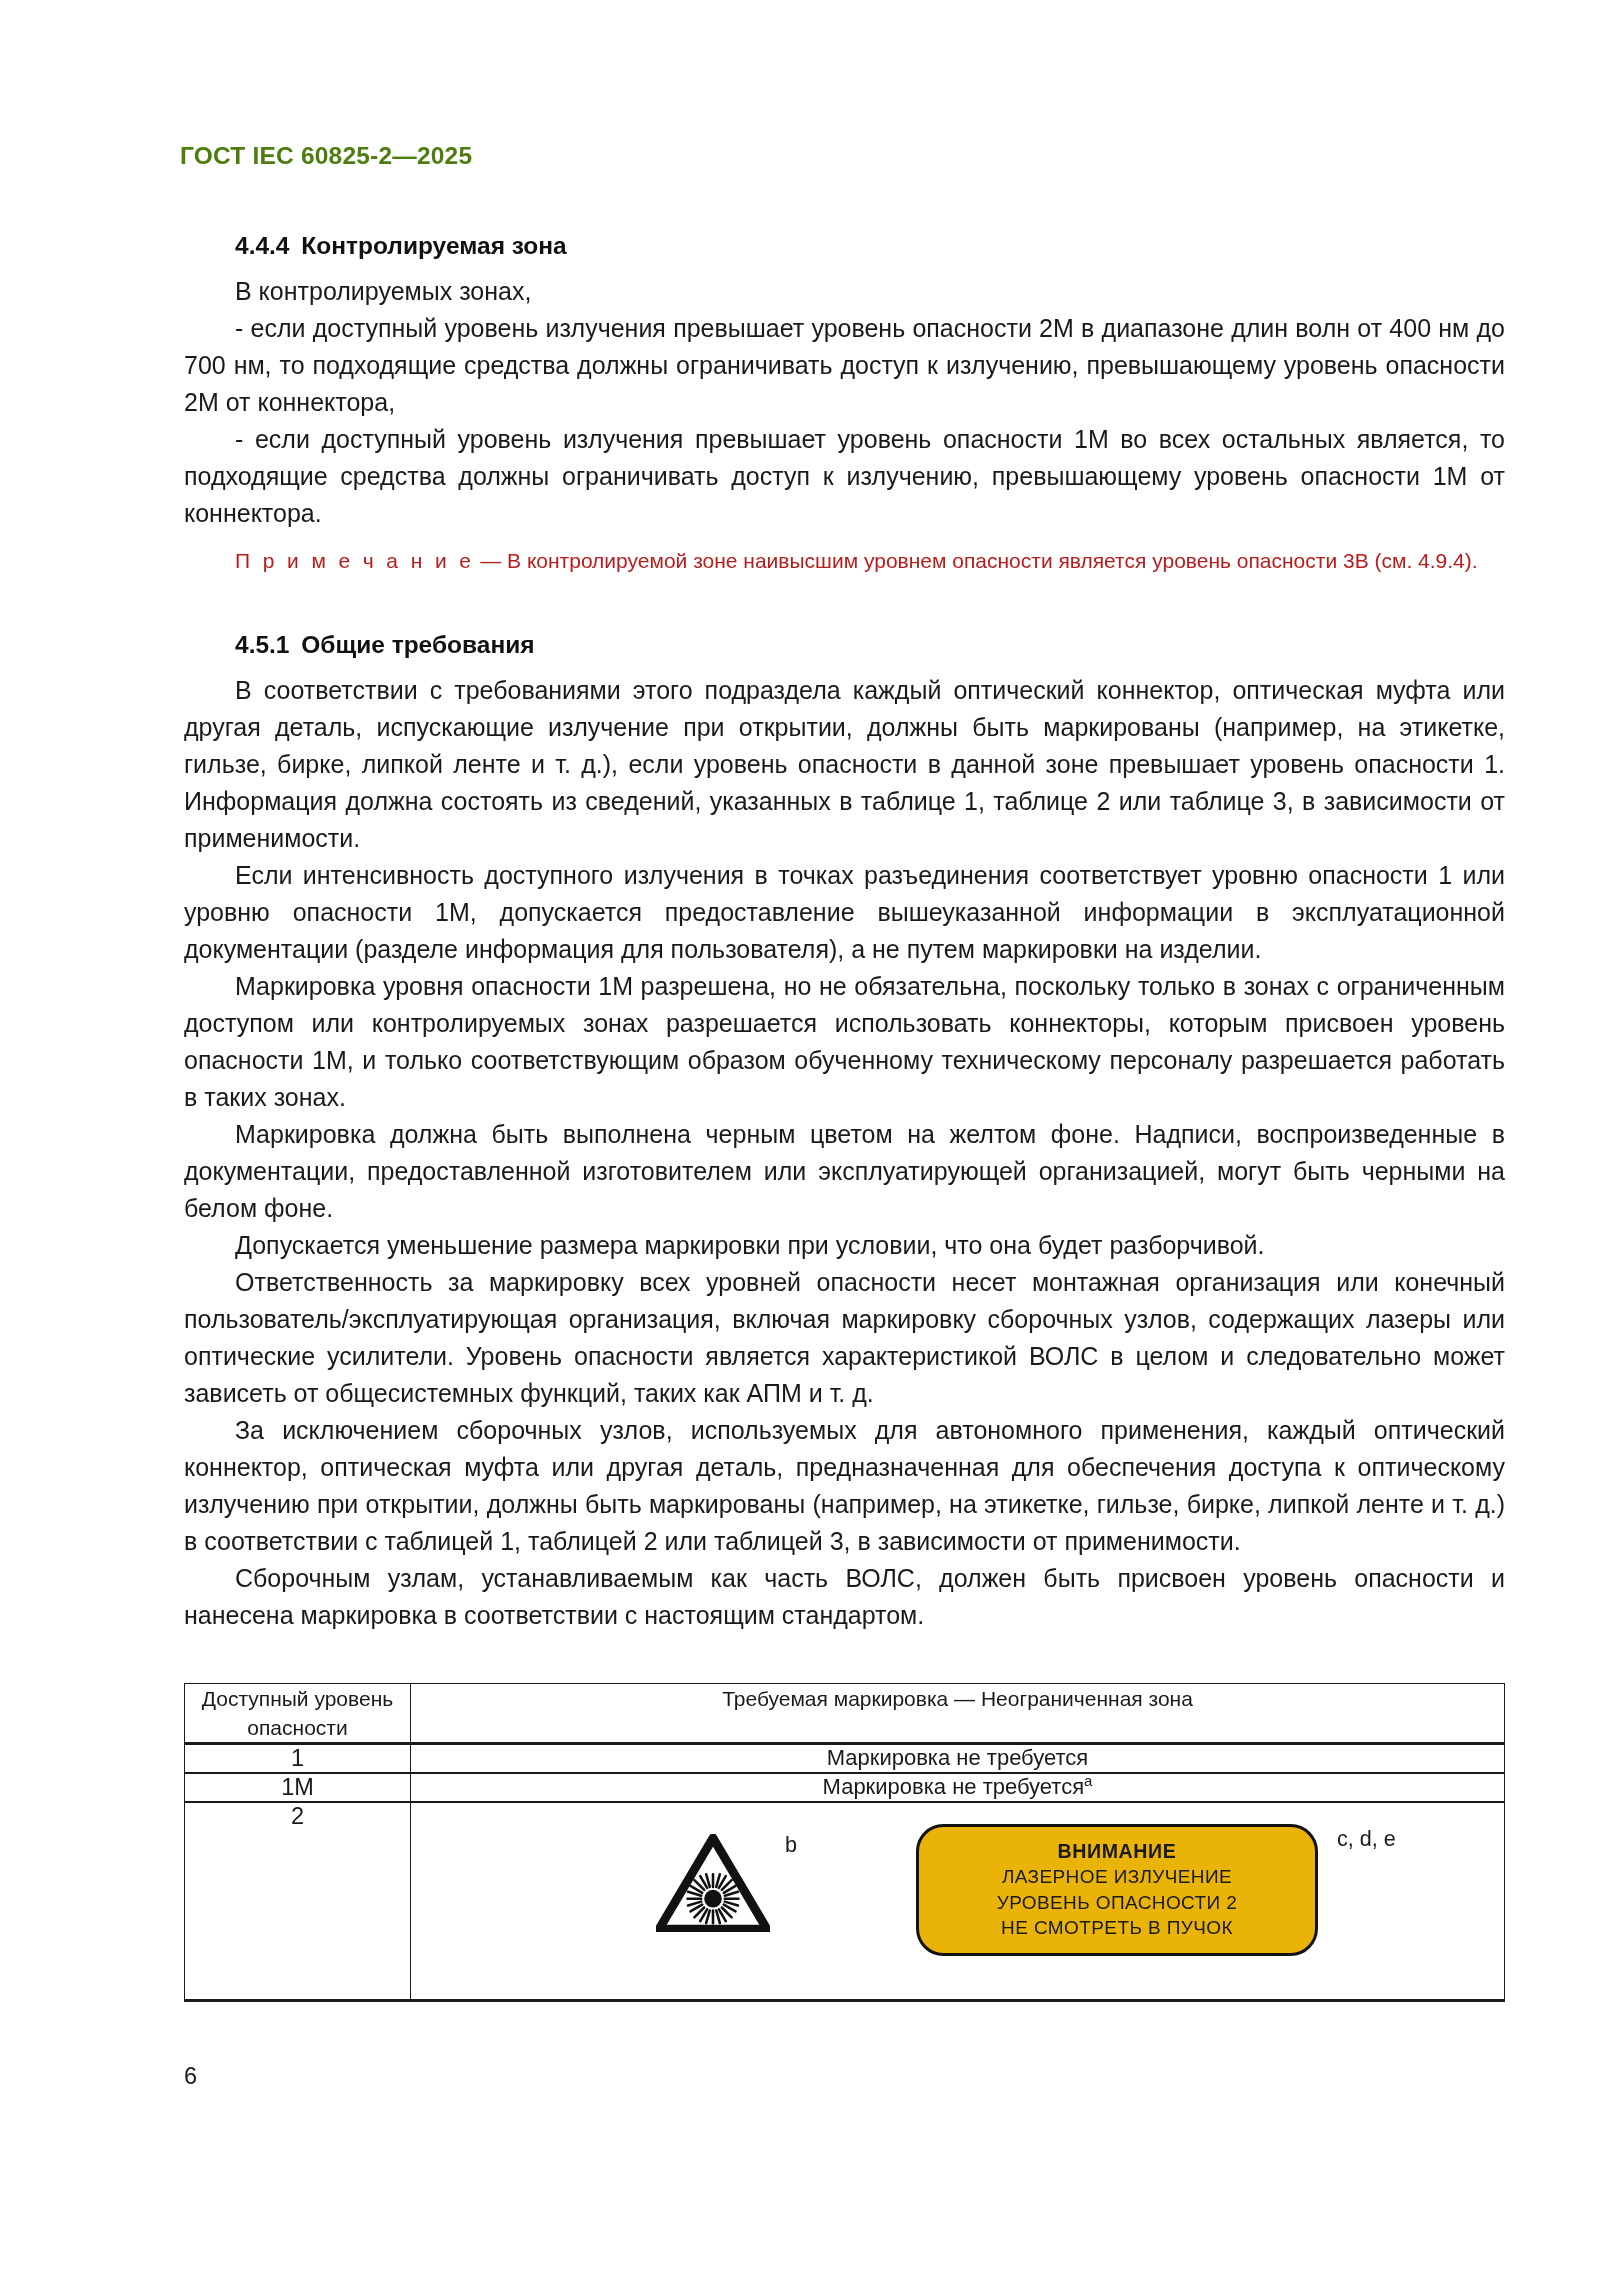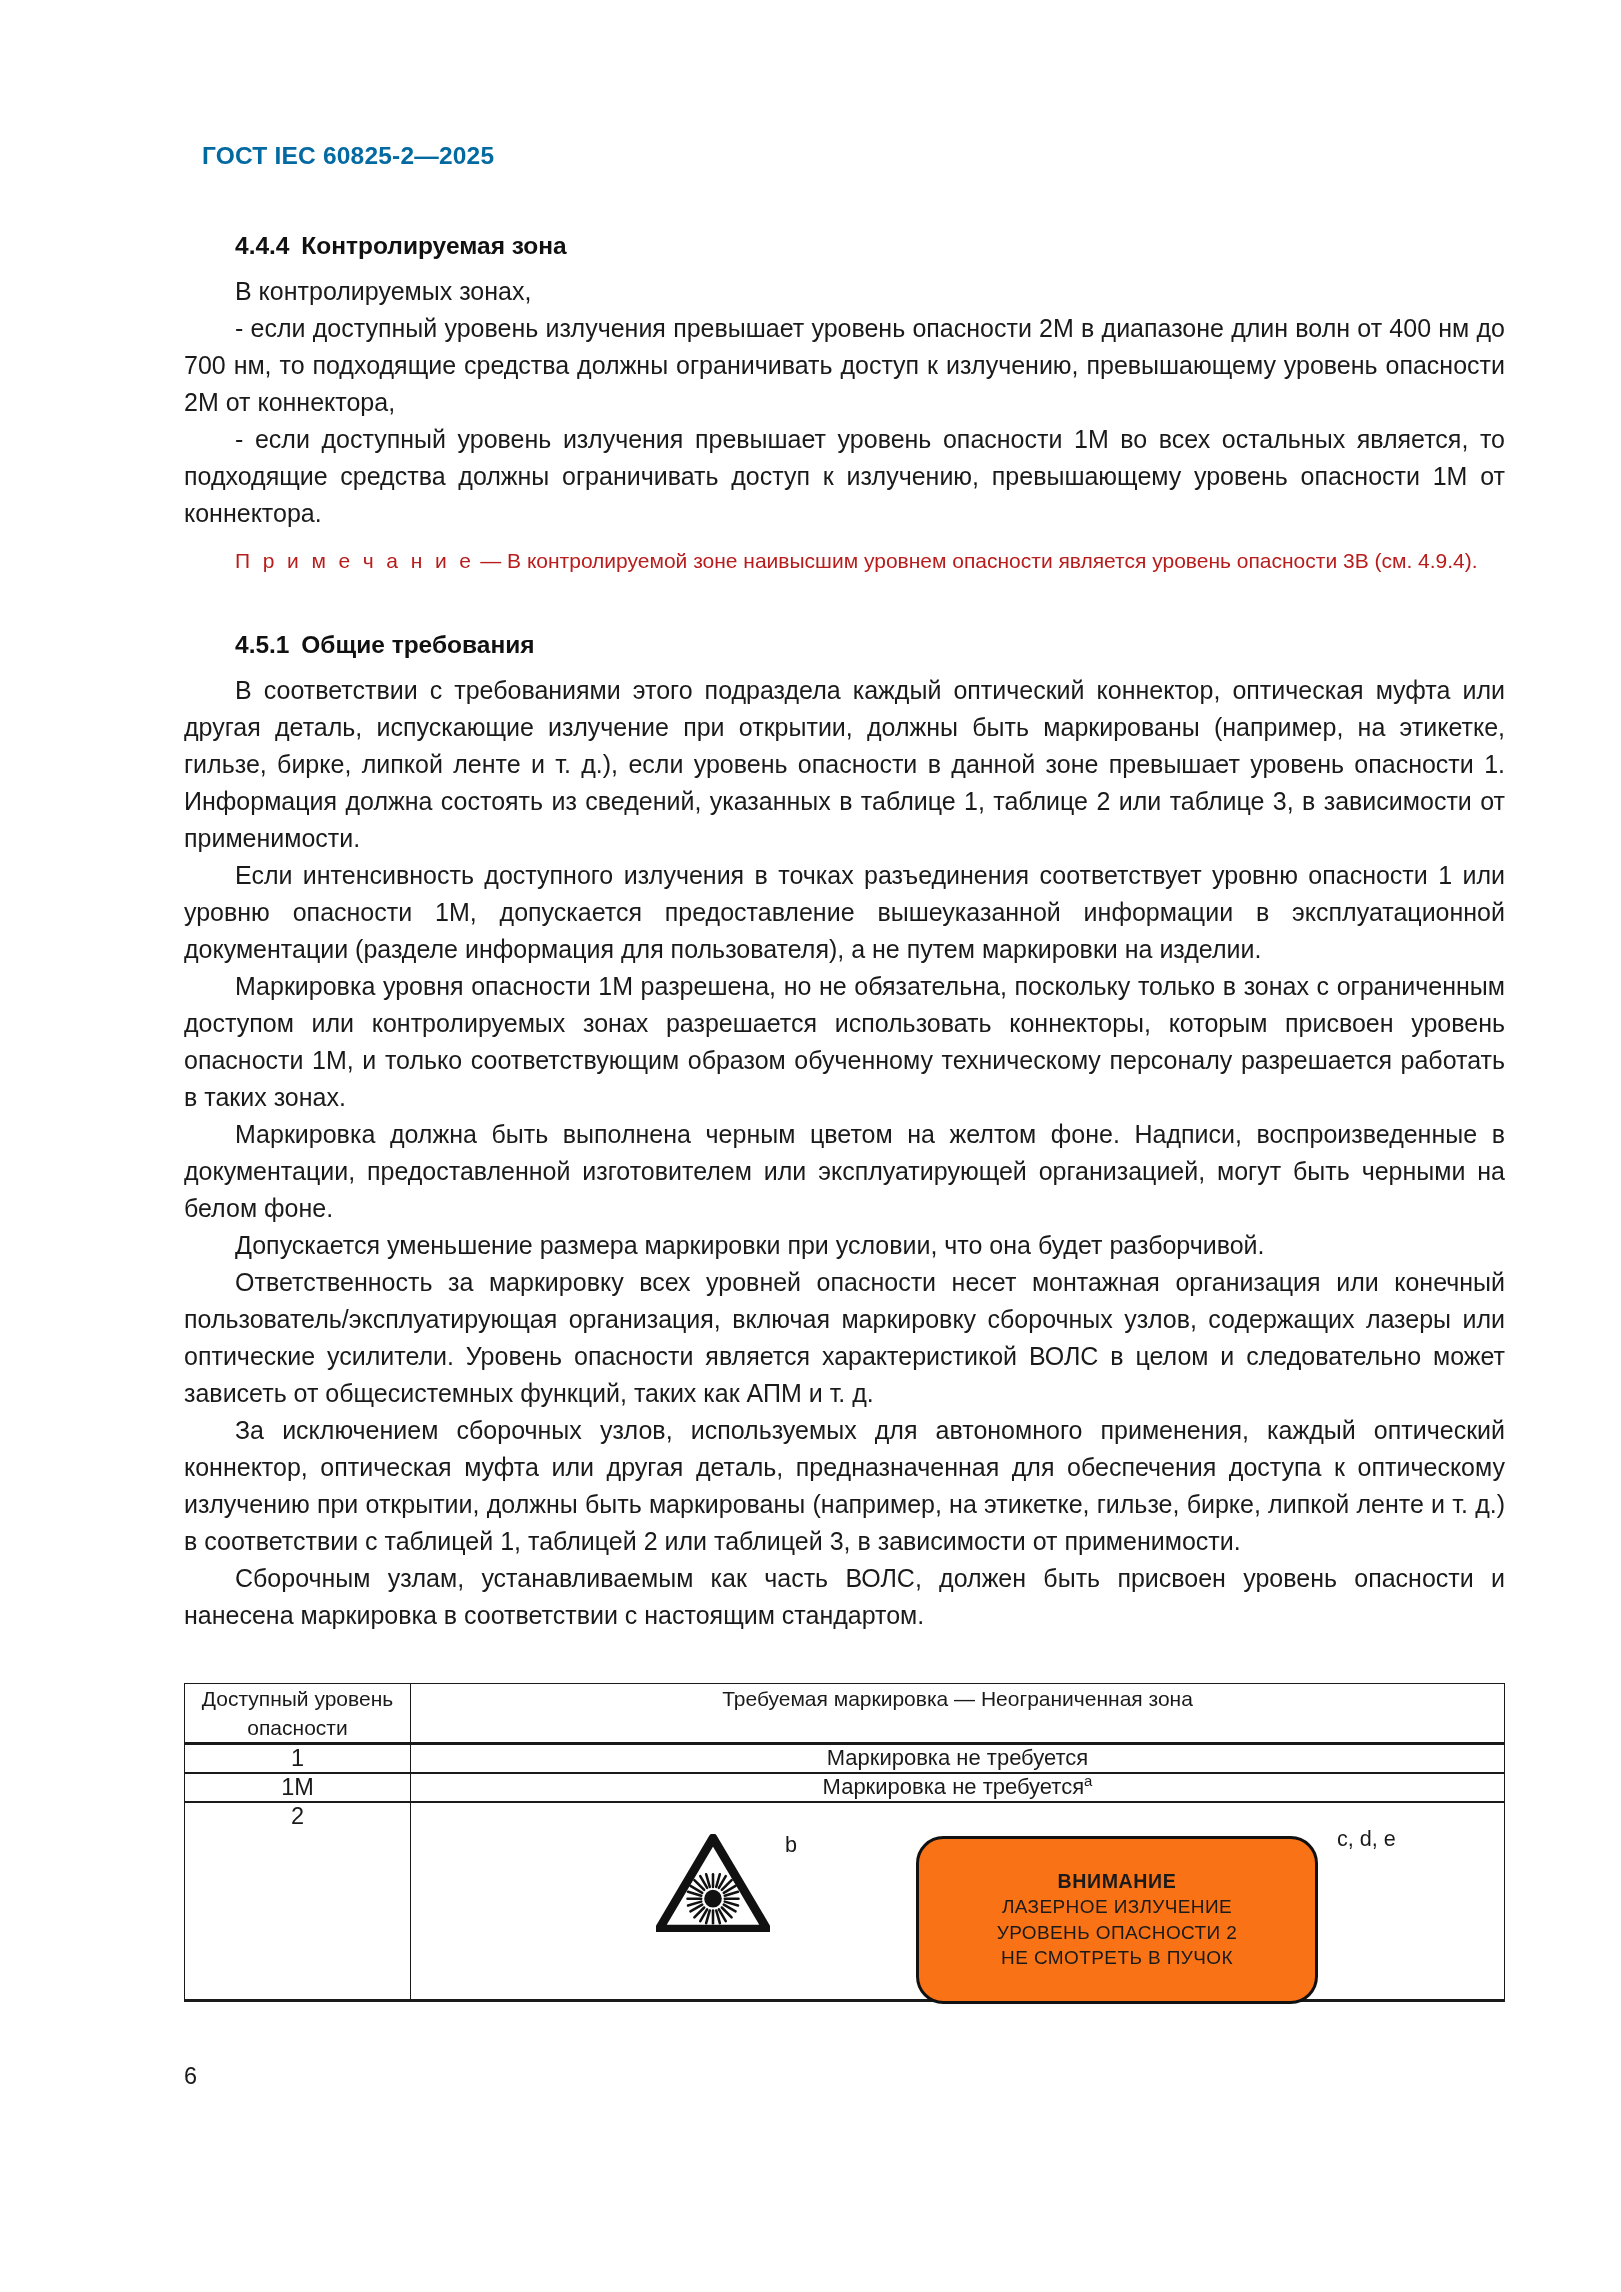--- a/index.html
+++ b/index.html
@@ -22,26 +22,26 @@
   .content {
     position: absolute;
     left: 184px;
     top: 0;
     width: 1321px;
   }
 
   
   .running-head {
     position: absolute;
-    left: 202px;
+    left: 180px;
     top: 142px;
     font-size: 24.5px;
     font-weight: bold;
     letter-spacing: 0.2px;
-    color: #0369a1;
+    color: #4d7c0f;
   }
 
   
   .heading {
     font-size: 24.5px;
     font-weight: bold;
     color: #111;
     margin: 0;
     padding: 0;
     text-indent: 51px;
@@ -141,31 +141,30 @@
     left: 374px;
     top: 29px;
     font-size: 21.6px;
   }
 
   .warn-label {
     position: absolute;
     left: 505px;
     top: 21.6px;
     width: 402px;
-    height: 168px;
+    height: 132px;
     border: 3.9px solid #111;
     border-radius: 27.4px;
     box-sizing: border-box;
-    background: #f97316;
+    background: #eab308;
     display: flex;
     flex-direction: column;
     align-items: center;
     justify-content: center;
     padding: 3.9px 0 5.9px 0;
-    margin-top: 12px;
   }
   .warn-label .w-title {
     font-size: 19.6px;
     font-weight: bold;
     letter-spacing: 0.6px;
     line-height: 26.5px;
   }
   .warn-label .w-line {
     font-size: 19px;
     letter-spacing: 0.4px;

